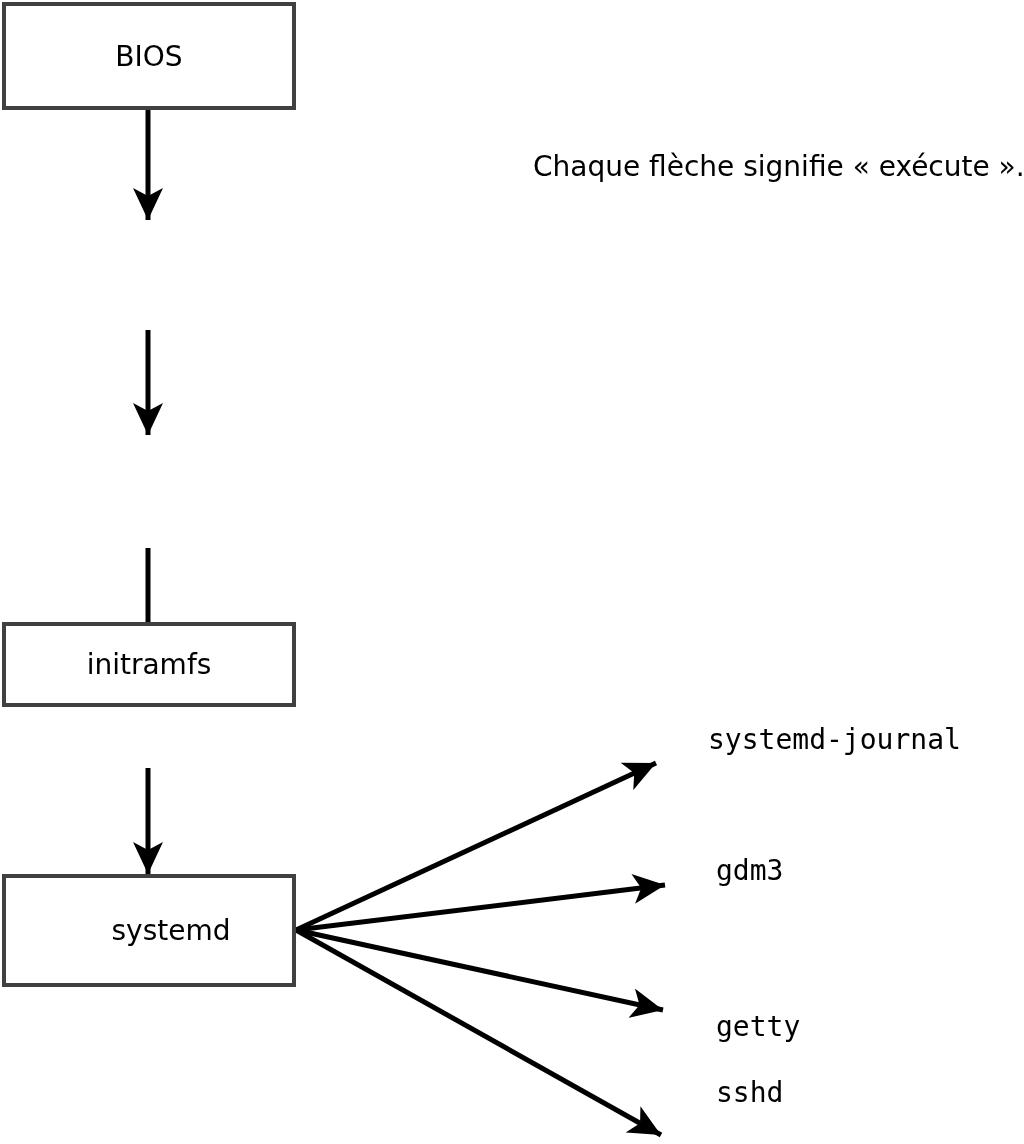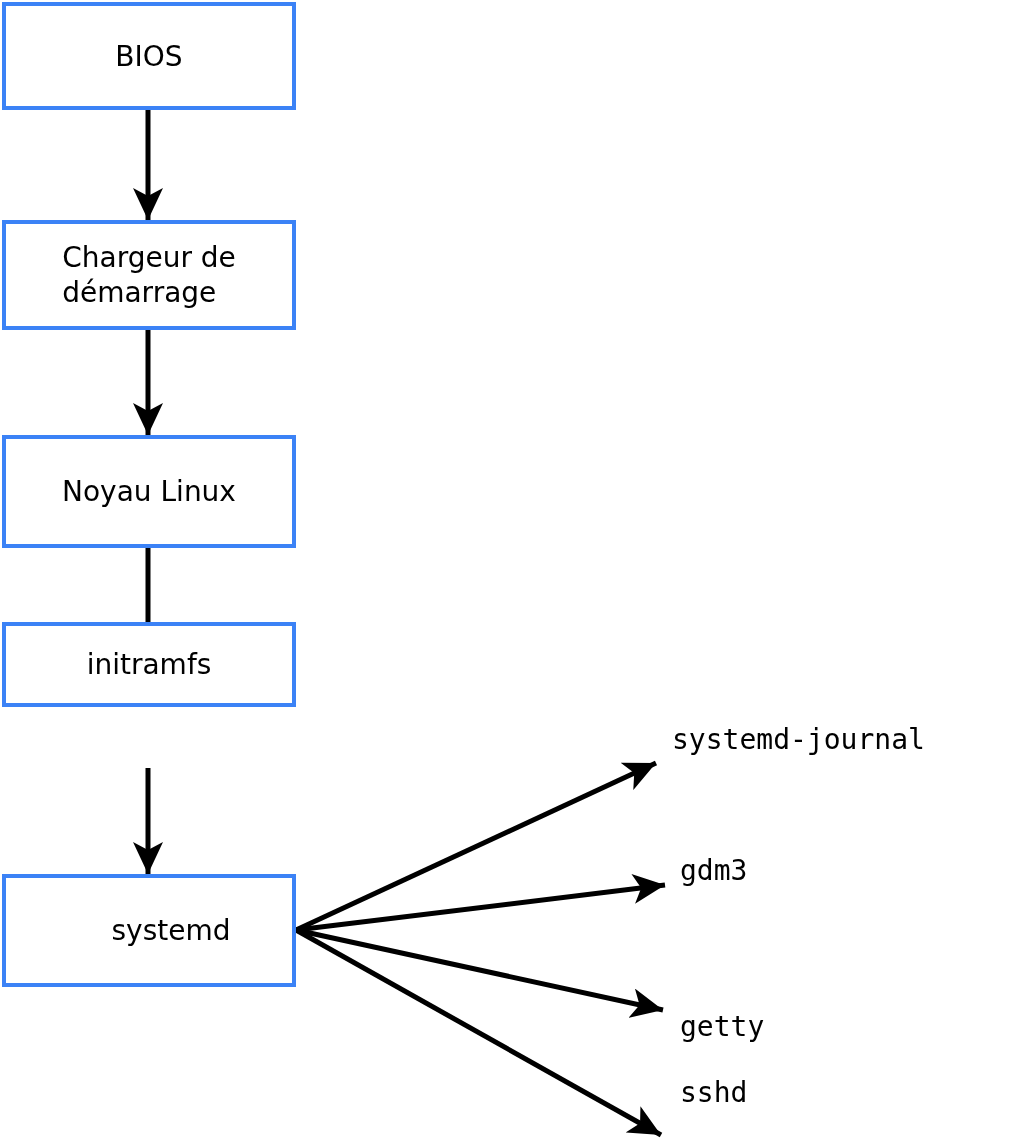--- a/index.html
+++ b/index.html
@@ -21,21 +21,21 @@
     left: 0;
     top: 0;
     width: 1024px;
     height: 1144px;
   }
   .node {
     position: absolute;
     left: 2px;
     width: 294px;
     box-sizing: border-box;
-    border: 4px solid #3b82f6;
+    border: 4px solid #404040;
     background: #ffffff;
     display: flex;
     align-items: center;
     justify-content: center;
     font-size: 28px;
     line-height: 1.25;
   }
   .node-label {
     white-space: pre-line;
     text-align: left;
@@ -53,20 +53,21 @@
     font-size: 28px;
     line-height: 33px;
     white-space: nowrap;
   }
   .proc-label {
     position: absolute;
     font-family: "DejaVu Sans Mono", monospace;
     font-size: 28px;
     line-height: 33px;
     white-space: nowrap;
+    margin-left: 36px;
   }
   .p0 { left: 672px; top: 723px; }
   .p1 { left: 680px; top: 854px; text-align: right; }
   .p2 { left: 680px; top: 1010px; }
   .p3 { left: 680px; top: 1076px; }
 </style>
 </head>
 <body>
 
 <div class="diagram">
@@ -85,33 +86,27 @@
 
     <line x1="296" y1="930" x2="656" y2="763" stroke="#000000" stroke-width="5" marker-end="url(#arrowhead)"></line>
     <line x1="296" y1="930" x2="665" y2="885" stroke="#000000" stroke-width="5" marker-end="url(#arrowhead)"></line>
     <line x1="296" y1="930" x2="663" y2="1010" stroke="#000000" stroke-width="5" marker-end="url(#arrowhead)"></line>
     <line x1="296" y1="930" x2="661" y2="1135" stroke="#000000" stroke-width="5" marker-end="url(#arrowhead)"></line>
   </svg>
 
   <div class="node n0">
     <span class="node-label">BIOS</span>
   </div>
-  <div class="node n1">
-    <span class="node-label">Chargeur de
-démarrage</span>
-  </div>
-  <div class="node n2">
-    <span class="node-label">Noyau Linux</span>
-  </div>
   <div class="node n3">
     <span class="node-label">initramfs</span>
   </div>
   <div class="node n4">
     <span class="node-label">systemd</span>
   </div>
 
+  <div class="annotation">Chaque flèche signifie « exécute ».</div>
 
   <div class="proc-label p0">systemd-journal</div>
   <div class="proc-label p1">gdm3</div>
   <div class="proc-label p2">getty</div>
   <div class="proc-label p3">sshd</div>
 
 </div>
 
 </body></html>

